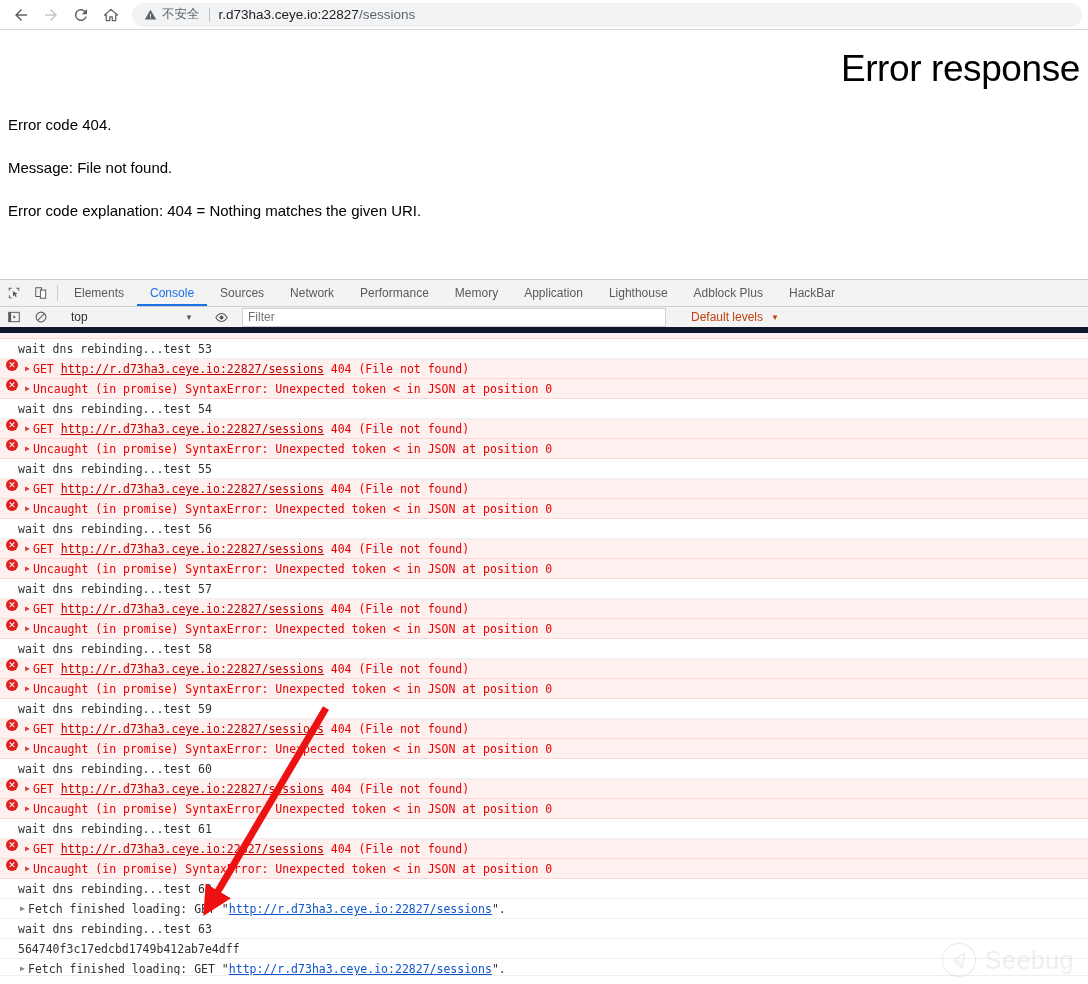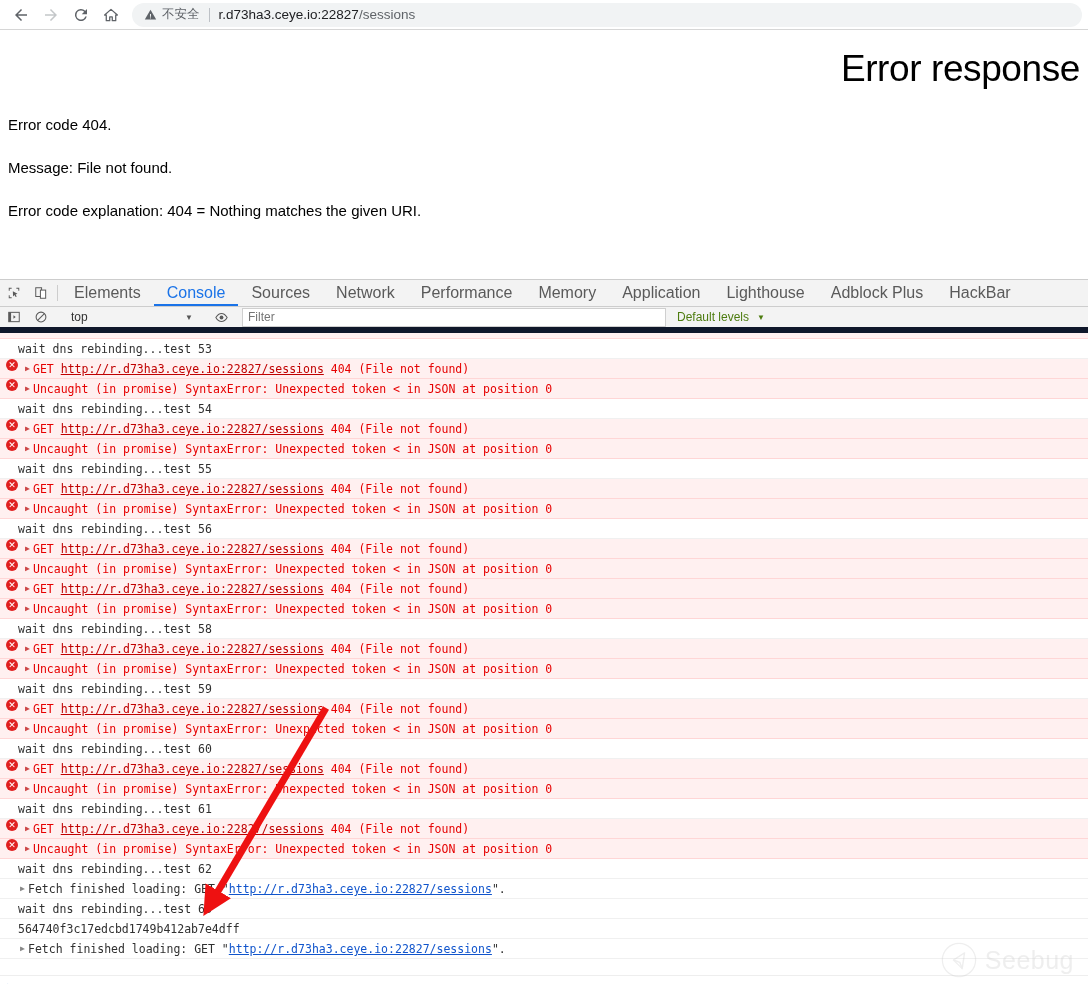--- a/index.html
+++ b/index.html
@@ -105,21 +105,21 @@
   }
   .dt-vsep {
     width: 1px;
     background: #cdcdcd;
     margin: 5px 3px;
     flex: 0 0 auto;
   }
   .dt-tab {
     padding: 0 13px;
     display: flex; align-items: center;
-    font-size: 16px;
+    font-size: 12px;
     color: #5a5a5a;
     white-space: nowrap;
     flex: 0 0 auto;
   }
   .dt-tab.active {
     color: #1a73e8;
     box-shadow: inset 0 -2px 0 #1a73e8;
   }
 
   #dt-filterbar {
@@ -150,22 +150,22 @@
     background: #fff;
     border: 1px solid #cfcfcf;
     font-size: 12px;
     color: #333;
     padding: 0 5px;
     font-family: "Liberation Sans", sans-serif;
     outline: none;
   }
   #levels-select {
     font-size: 12px;
-    color: #4d7c0f;
-    margin-left: 11px;
+    color: #c2410c;
+    margin-left: 25px;
     display: flex; align-items: center; gap: 8px;
     white-space: nowrap;
   }
   #levels-caret { font-size: 8px; }
 
   
   #console-log {
     flex: 1 1 auto;
     overflow: hidden;
     font-family: "DejaVu Sans Mono", monospace;
@@ -439,20 +439,23 @@
         <span class="expander">▶</span>
         <span class="log-text">GET </span>
         <span class="log-url">http://r.d73ha3.ceye.io:22827/sessions</span>
         <span class="log-text"> 404 (File not found)</span>
       </div>
       <div class="log-row error">
         <span class="err-icon">✕</span>
         <span class="expander">▶</span>
         <span class="log-text">Uncaught (in promise) SyntaxError: Unexpected token &lt; in JSON at position 0</span>
       </div>
+      <div class="log-row info">
+        <span class="log-text">wait dns rebinding...test 57</span>
+      </div>
       <div class="log-row error">
         <span class="err-icon">✕</span>
         <span class="expander">▶</span>
         <span class="log-text">GET </span>
         <span class="log-url">http://r.d73ha3.ceye.io:22827/sessions</span>
         <span class="log-text"> 404 (File not found)</span>
       </div>
       <div class="log-row error">
         <span class="err-icon">✕</span>
         <span class="expander">▶</span>

